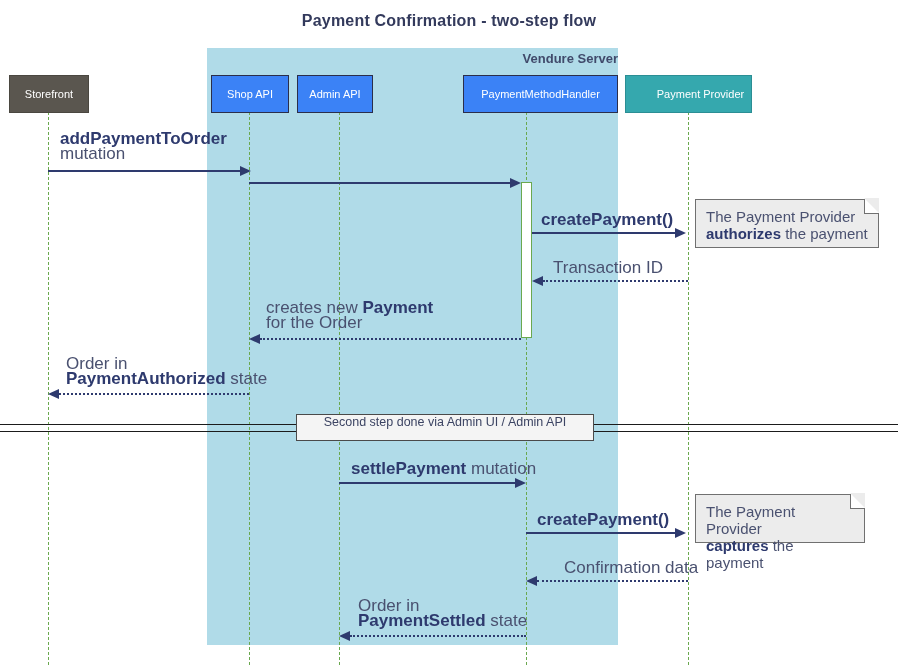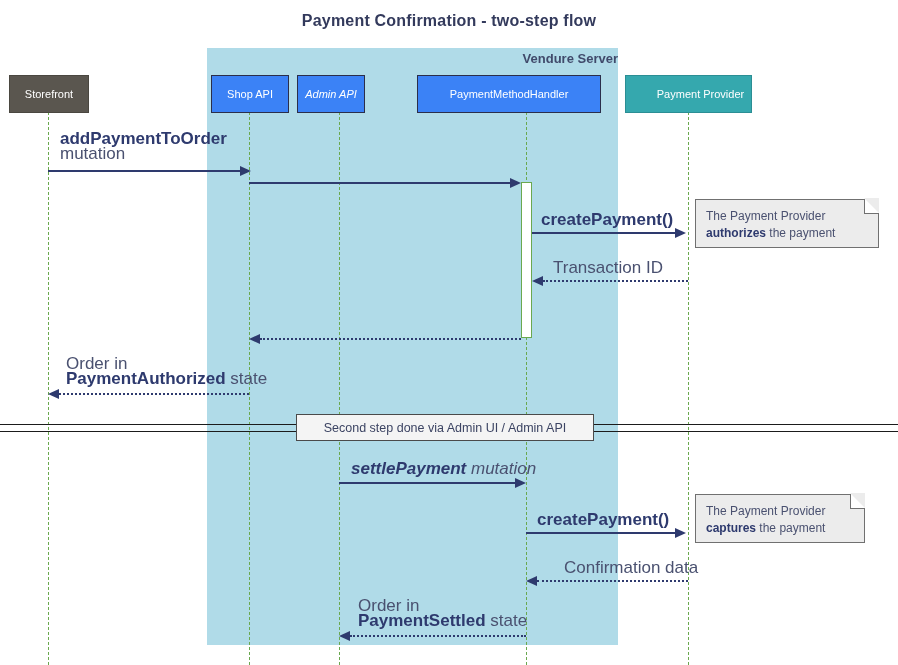--- a/index.html
+++ b/index.html
@@ -63,21 +63,21 @@
   }
   .msg-label{
     font-size:17px;color:#4a5170;white-space:nowrap;line-height:15px;
   }
   .msg-label b{color:#2e3a6e;font-weight:bold;}
 
   
   .note{
     box-sizing:border-box;
     background:#ececec;border:1px solid #707070;
-    font-size:12px;color:#4a5170;line-height:17px;
+    font-size:15px;color:#4a5170;line-height:17px;
     padding:8px 10px;
   }
   .note b{color:#2e3a6e;font-weight:bold;}
   .note .fold{
     position:absolute;right:-1px;top:-1px;
     width:14px;height:14px;
     background:#ffffff;
     border-left:1px solid #707070;
     border-bottom:1px solid #707070;
     transform:none;
@@ -88,21 +88,21 @@
     border-top:15px solid #ececec;
     border-left:15px solid transparent;
   }
 
   
   .div-line{left:0;width:898px;height:0;border-top:1.6px solid #1b1b1b;}
   .div-label{
     box-sizing:border-box;
     background:#f4f4f4;border:1.4px solid #4a4a4a;
     font-size:12.5px;color:#3c4463;
-    display:flex;align-items:center;justify-content:center;
+    display:flex;align-items:flex-start;justify-content:center;
     white-space:nowrap;
   }
 </style>
 </head>
 <body>
 
 <div id="canvas">
 
   <div class="abs title">Payment Confirmation - two-step flow</div>
 
@@ -116,25 +116,25 @@
   <div class="abs lifeline" style="left:688px;top:112px;height:553px;"></div>
 
   <div class="abs pbox gray" style="left:9px;top:75px;width:80px;">
     <span>Storefront</span>
   </div>
 
   <div class="abs pbox navy" style="left:211px;top:75px;width:78px;">
     <span>Shop API</span>
   </div>
 
-  <div class="abs pbox navy" style="left:297px;top:75px;width:68px;font-style:italic;">
+  <div class="abs pbox navy" style="left:297px;top:75px;width:76px;">
     <span>Admin API</span>
   </div>
 
-  <div class="abs pbox navy" style="left:417px;top:75px;width:184px;">
+  <div class="abs pbox navy" style="left:463px;top:75px;width:155px;">
     <span>PaymentMethodHandler</span>
   </div>
 
   <div class="abs pbox teal" style="left:625px;top:75px;width:127px;padding-left:24px;">
     <span>Payment Provider</span>
   </div>
 
   <div class="abs activation" style="left:521px;top:182px;width:11px;height:156px;"></div>
 
   <div class="abs msg-label" style="left:60px;top:131px;">
@@ -160,37 +160,41 @@
       <b>authorizes</b><span> the payment</span>
     </div>
   </div>
 
   <div class="abs msg-label" style="left:553px;top:260px;">
     <span>Transaction ID</span>
   </div>
   <div class="abs msg-line dotted" style="left:543px;top:280px;width:145px;"></div>
   <div class="abs arrow-l" style="left:532px;top:276px;"></div>
 
+  <div class="abs msg-label" style="left:266px;top:300px;">
+    <span>creates new </span><b>Payment</b><br>
+    <span>for the Order</span>
+  </div>
   <div class="abs msg-line dotted" style="left:260px;top:338px;width:261px;"></div>
   <div class="abs arrow-l" style="left:249px;top:334px;"></div>
 
   <div class="abs msg-label" style="left:66px;top:356px;">
     <span>Order in</span><br>
     <b>PaymentAuthorized</b><span> state</span>
   </div>
   <div class="abs msg-line dotted" style="left:59px;top:393px;width:190px;"></div>
   <div class="abs arrow-l" style="left:48px;top:389px;"></div>
 
   <div class="abs div-line" style="top:424px;"></div>
   <div class="abs div-line" style="top:431px;"></div>
   <div class="abs div-label" style="left:296px;top:414px;width:298px;height:27px;">
     <span>Second step done via Admin UI / Admin API</span>
   </div>
 
-  <div class="abs msg-label" style="left:351px;top:461px;font-style:italic;">
+  <div class="abs msg-label" style="left:351px;top:461px;">
     <b>settlePayment</b><span> mutation</span>
   </div>
   <div class="abs msg-line" style="left:339px;top:482px;width:176px;"></div>
   <div class="abs arrow-r" style="left:515px;top:478px;"></div>
 
   <div class="abs msg-label" style="left:537px;top:512px;">
     <b>createPayment()</b>
   </div>
   <div class="abs msg-line" style="left:526px;top:532px;width:149px;"></div>
   <div class="abs arrow-r" style="left:675px;top:528px;"></div>

